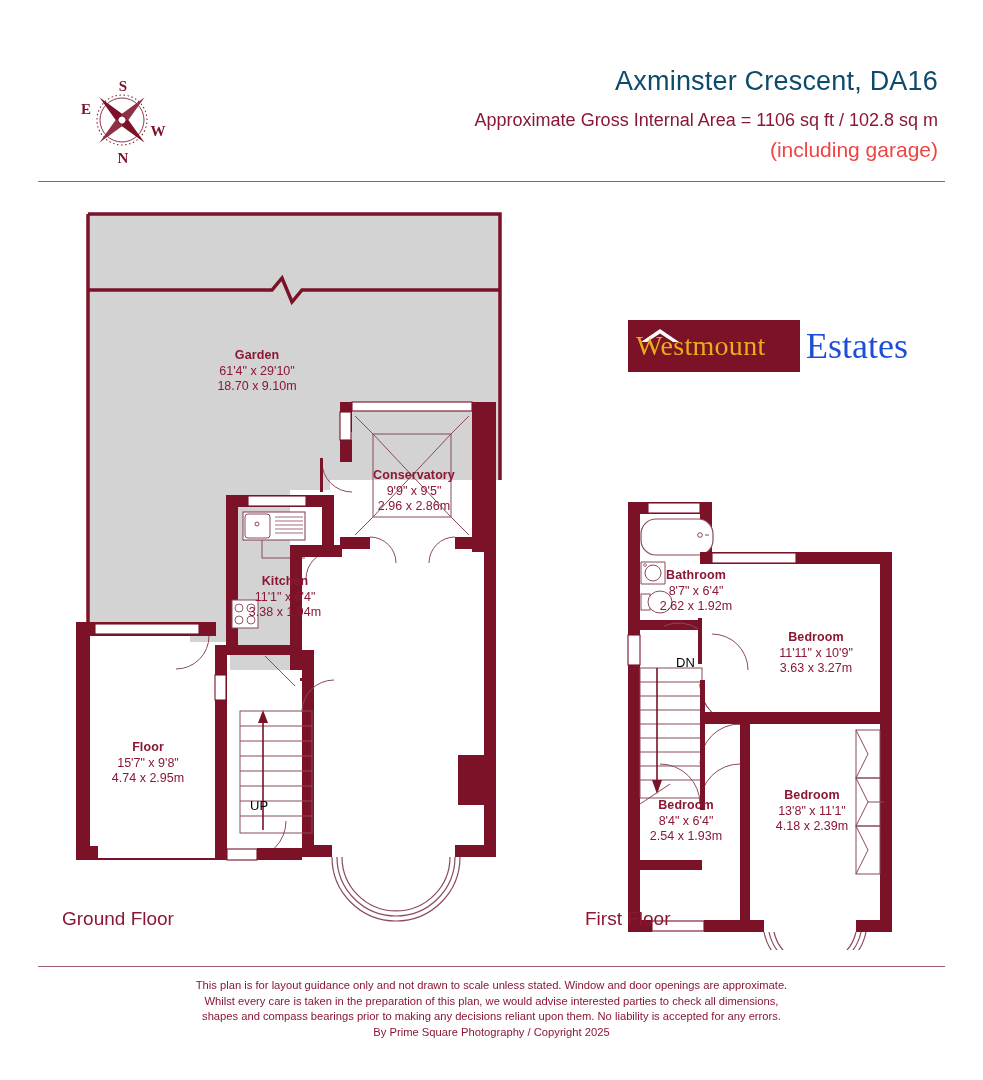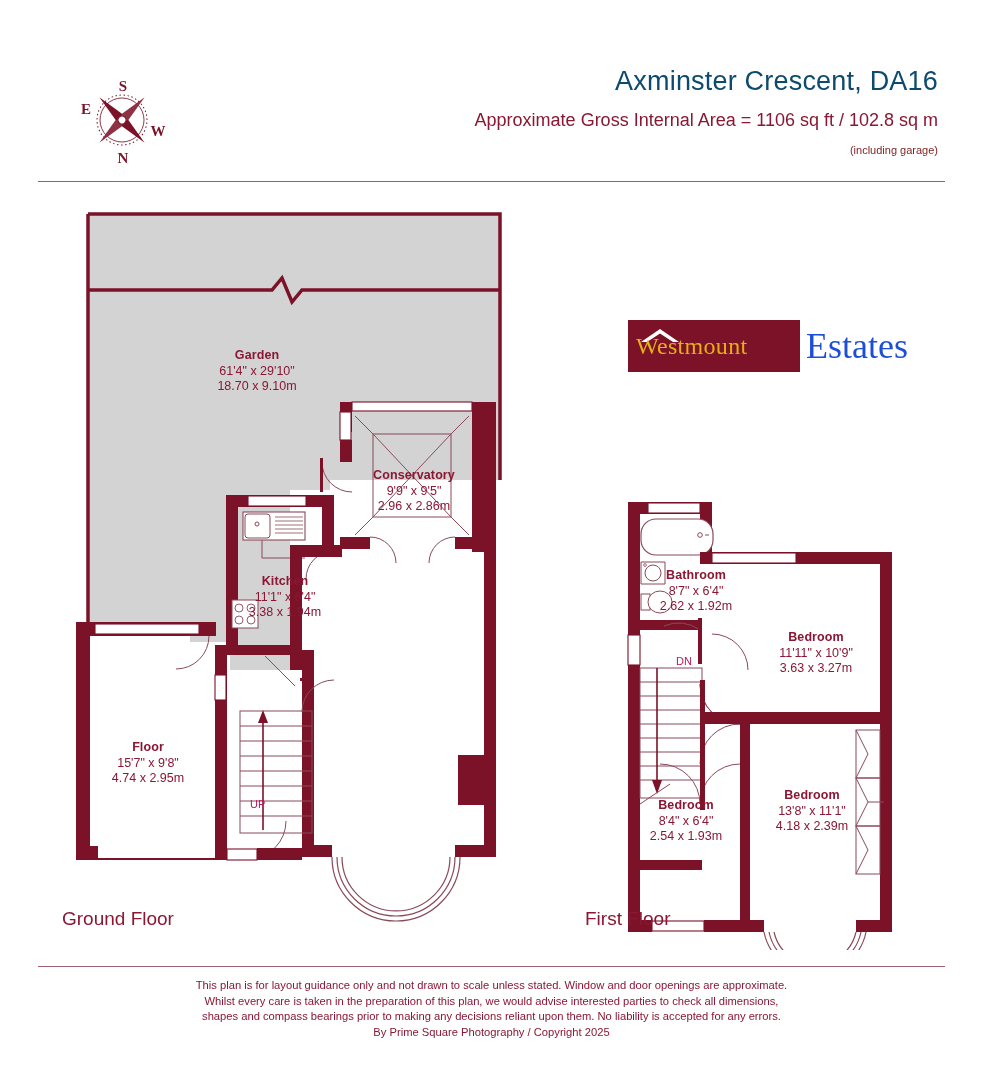--- a/index.html
+++ b/index.html
@@ -23,43 +23,43 @@
   .title {
     position: absolute; right: 45px; top: 56px;
     font-size: 27px; font-weight: 400; color: #0c4a6e;
     letter-spacing: .2px; white-space: nowrap; margin-top: 10px;
   }
   .subtitle {
     position: absolute; right: 45px; top: 110px;
     font-size: 18px; color: #8a1733; white-space: nowrap;
   }
   .subtitle2 {
-    position: absolute; right: 45px; top: 144px;
-    font-size: 11px; color: #7f1d1d; white-space: nowrap;
+    position: absolute; right: 45px; top: 138px;
+    font-size: 21px; color: #ef4444; white-space: nowrap;
   }
   .hrule {
     position: absolute; left: 38px; width: 907px; height: 1px;
     background: #9d5f6e;
   }
   .hrule.top { top: 181px; }
   .hrule.bottom { top: 966px; }
 
   
   .compass { position: absolute; left: 76px; top: 74px; width: 92px; height: 92px; }
 
   
   .logo { position: absolute; left: 628px; top: 320px; width: 282px; height: 52px; }
   .logo-box {
     position: absolute; left: 0; top: 0; width: 172px; height: 52px;
     background: #7b1228;
   }
   .logo-westmount {
     position: absolute; left: 8px; top: 4px;
     font-family: "Liberation Serif", serif;
-    font-size: 24px; color: #e8ae18; letter-spacing: .3px;
+    font-size: 28px; color: #e8ae18; letter-spacing: .3px;
     line-height: 44px;
   }
   .logo-estates {
     position: absolute; left: 178px; top: 4px;
     font-family: "Liberation Serif", serif;
     font-size: 36px; color: #1d4ed8; line-height: 44px;
   }
   .logo-roof { position: absolute; left: 11px; top: 7px; }
 
   
@@ -73,21 +73,21 @@
 
   
   .room {
     position: absolute; text-align: center; color: #8a1733;
     line-height: 15.5px; white-space: nowrap;
   }
   .room .rname { font-size: 12.5px; font-weight: bold; letter-spacing: .1px; }
   .room .rdim  { font-size: 12.5px; font-weight: normal; }
 
   .stair-tag {
-    position: absolute; font-size: 11px; color: #be185d;
+    position: absolute; font-size: 13px; color: #000000;
   }
 
   
   .footer {
     position: absolute; left: 0; top: 978px; width: 983px;
     text-align: center; font-size: 11.2px; color: #8a1733; line-height: 15.5px;
   }
   .footer div { white-space: nowrap; }
 </style>
 </head>

